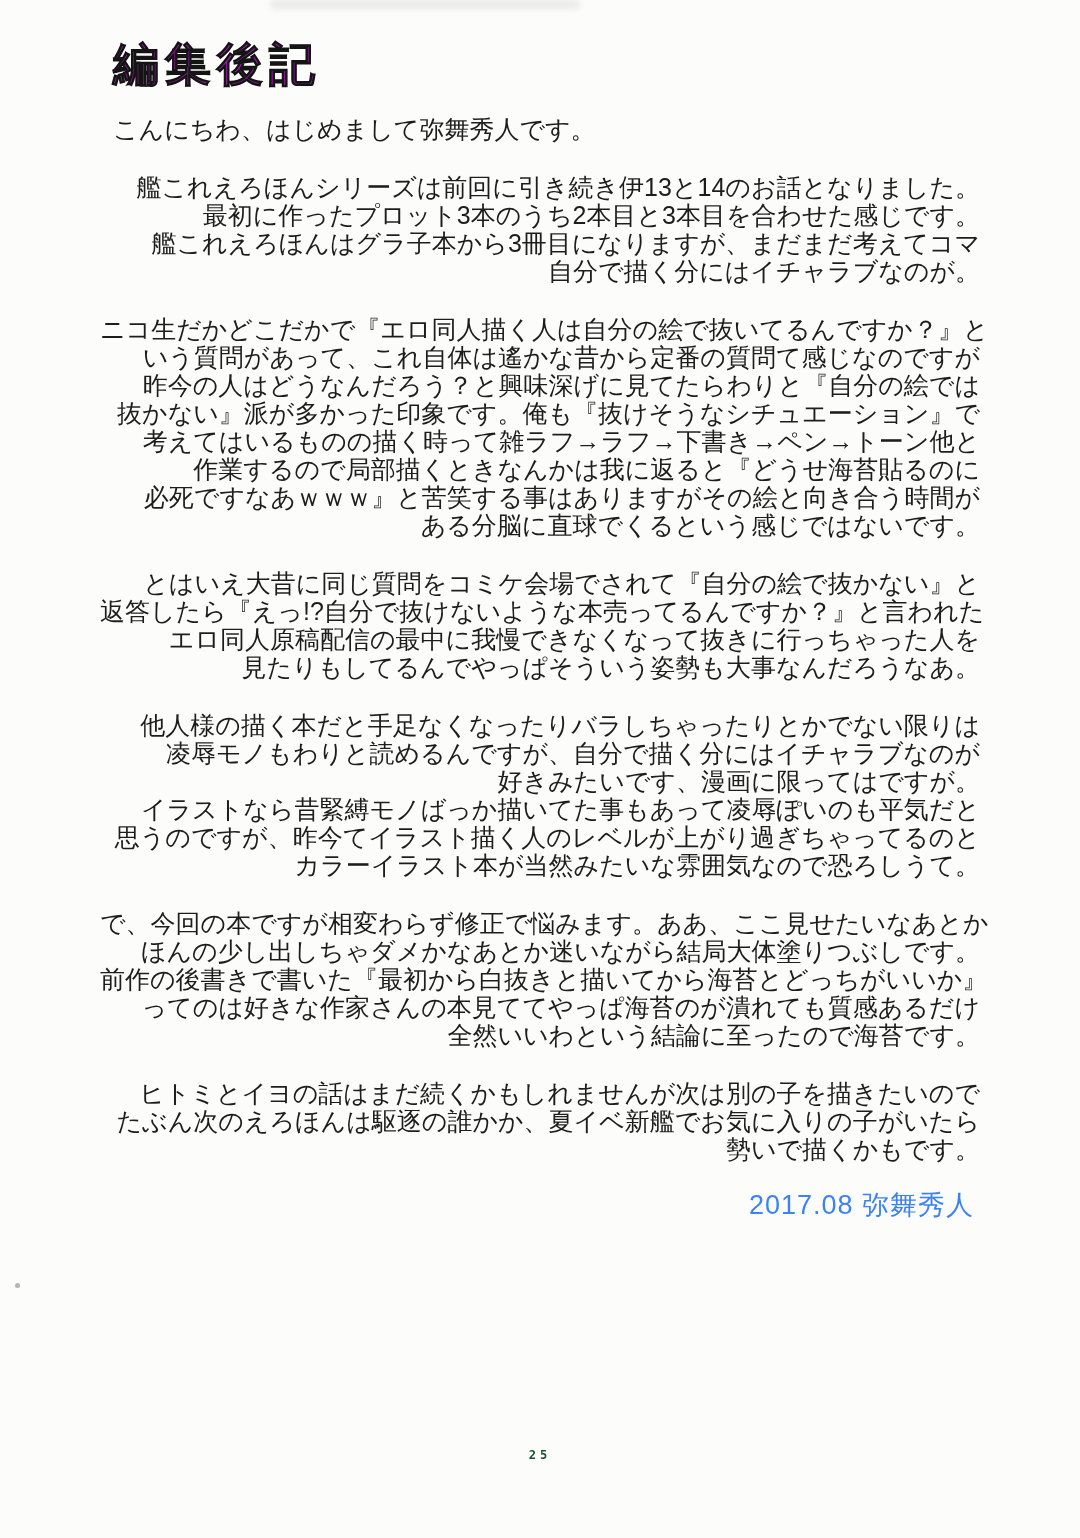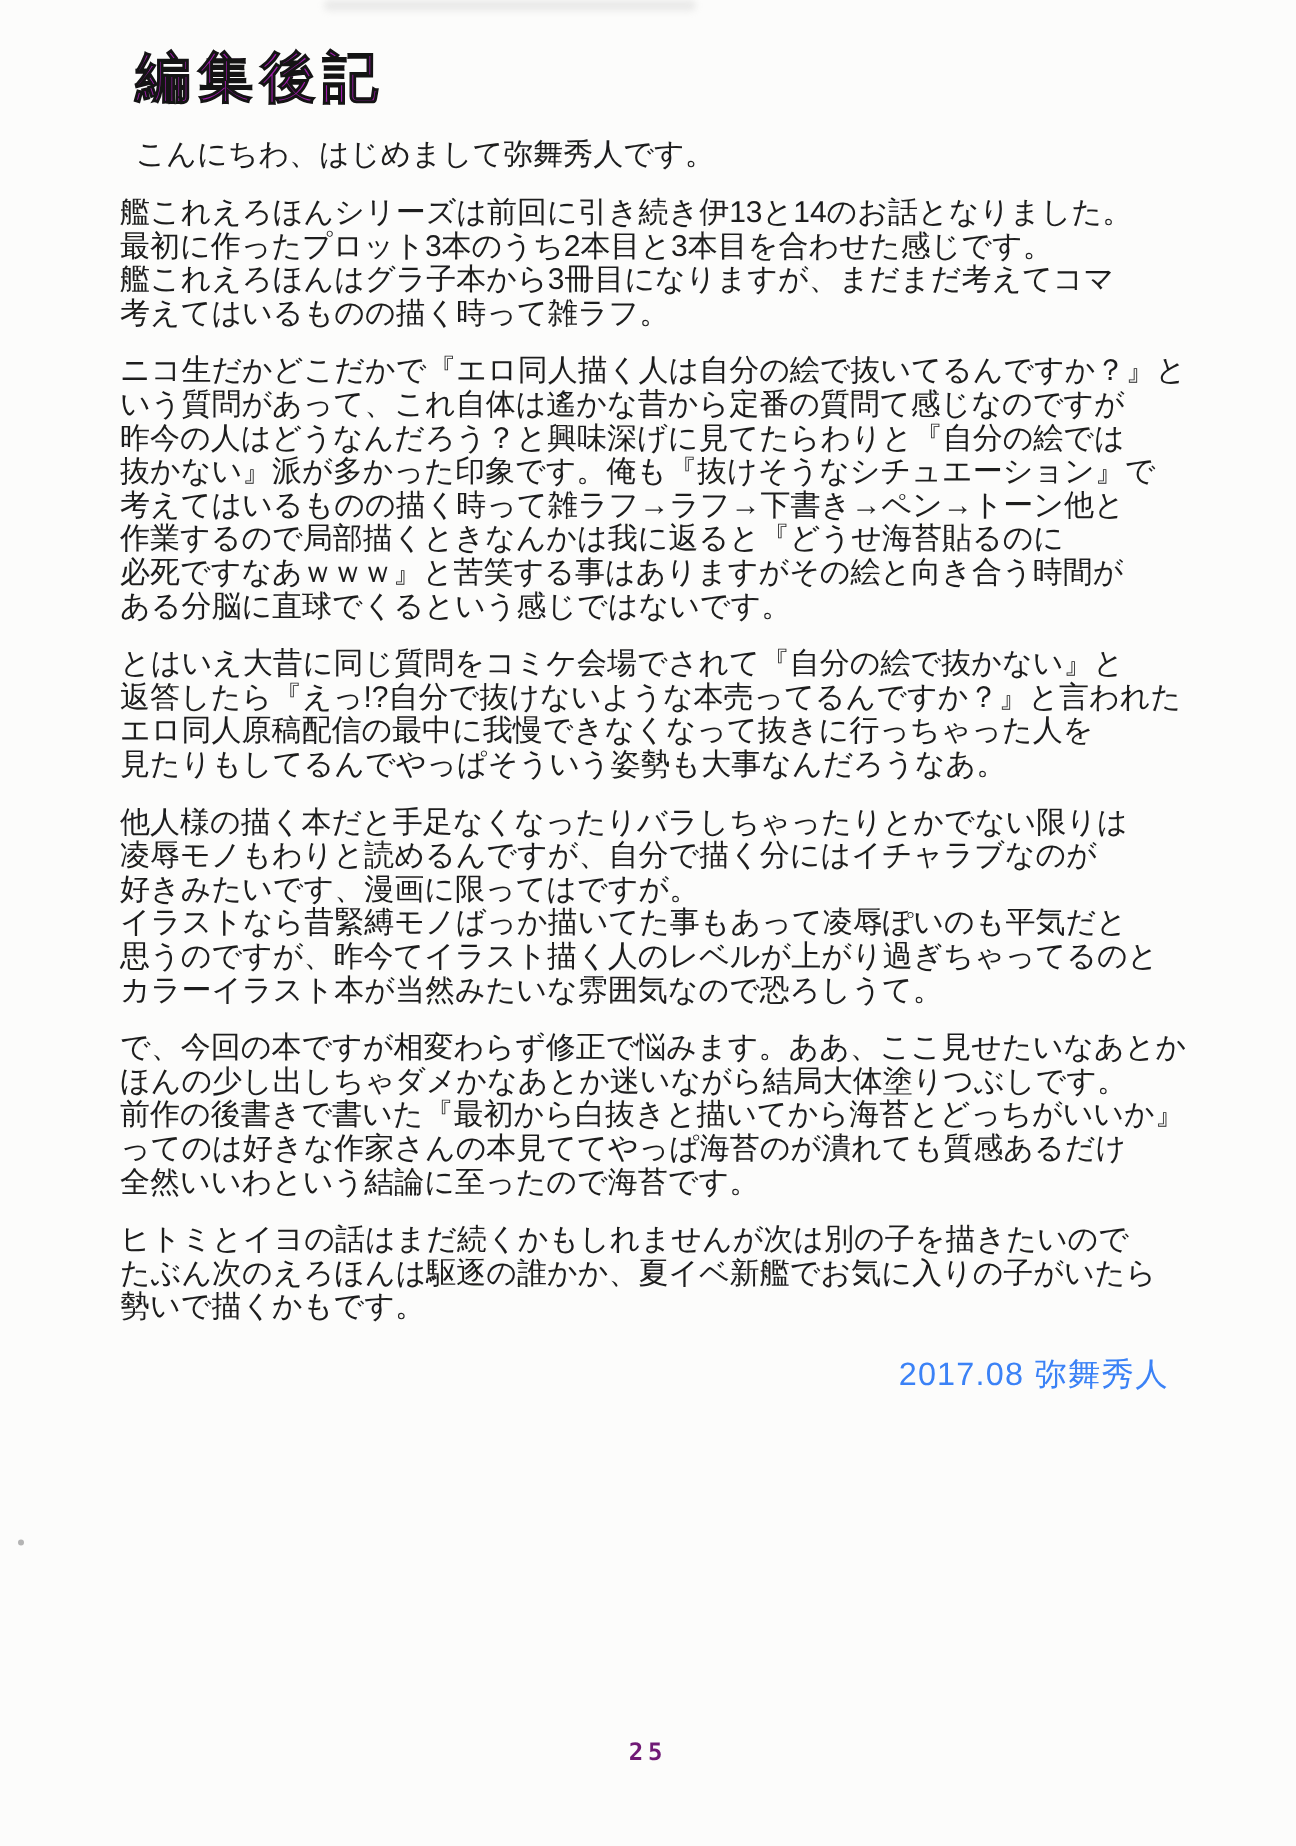--- a/index.html
+++ b/index.html
@@ -34,43 +34,44 @@
     color: #a21caf;
     margin-left: 13px;
     -webkit-text-stroke: 1px #141414;
   }
   .greeting {
     margin-top: 27px;
     margin-left: 13px;
     white-space: nowrap;
   }
   .paragraph {
-    margin-top: 20px;
+    margin-top: 30px;
+    text-align: right;
   }
   .line {
     white-space: nowrap;
   }
   .signature {
     margin-top: 28px;
     text-align: right;
     font-size: 27px;
     color: #3b82f6;
     letter-spacing: 1px;
     padding-right: 6px;
   }
   .page-number {
     position: absolute;
     left: 0;
     top: 1448px;
     width: 100%;
     text-align: center;
-    font-size: 20px;
+    font-size: 12px;
     font-weight: 700;
     letter-spacing: 4px;
-    color: #701a75;
+    color: #14532d;
     font-family: "DejaVu Sans Mono", monospace;
   }
   .scan-speck {
     position: absolute;
     left: 15px;
     top: 1283px;
     width: 5px;
     height: 5px;
     border-radius: 50%;
     background: #8d8d8d;
@@ -97,21 +98,21 @@
   <div class="content">
     <div class="title">編集後記</div>
 
     <div class="greeting">こんにちわ、はじめまして弥舞秀人です。</div>
 
     <div id="paragraphs">
         <div class="paragraph">
           <div class="line">艦これえろほんシリーズは前回に引き続き伊13と14のお話となりました。</div>
           <div class="line">最初に作ったプロット3本のうち2本目と3本目を合わせた感じです。</div>
           <div class="line">艦これえろほんはグラ子本から3冊目になりますが、まだまだ考えてコマ</div>
-          <div class="line">考えてはいるものの描く時って雑ラフ。</div>
+          <div class="line">自分で描く分にはイチャラブなのが。</div>
         </div>
         <div class="paragraph">
           <div class="line">ニコ生だかどこだかで『エロ同人描く人は自分の絵で抜いてるんですか？』と</div>
           <div class="line">いう質問があって、これ自体は遙かな昔から定番の質問て感じなのですが</div>
           <div class="line">昨今の人はどうなんだろう？と興味深げに見てたらわりと『自分の絵では</div>
           <div class="line">抜かない』派が多かった印象です。俺も『抜けそうなシチュエーション』で</div>
           <div class="line">考えてはいるものの描く時って雑ラフ→ラフ→下書き→ペン→トーン他と</div>
           <div class="line">作業するので局部描くときなんかは我に返ると『どうせ海苔貼るのに</div>
           <div class="line">必死ですなあｗｗｗ』と苦笑する事はありますがその絵と向き合う時間が</div>
           <div class="line">ある分脳に直球でくるという感じではないです。</div>

